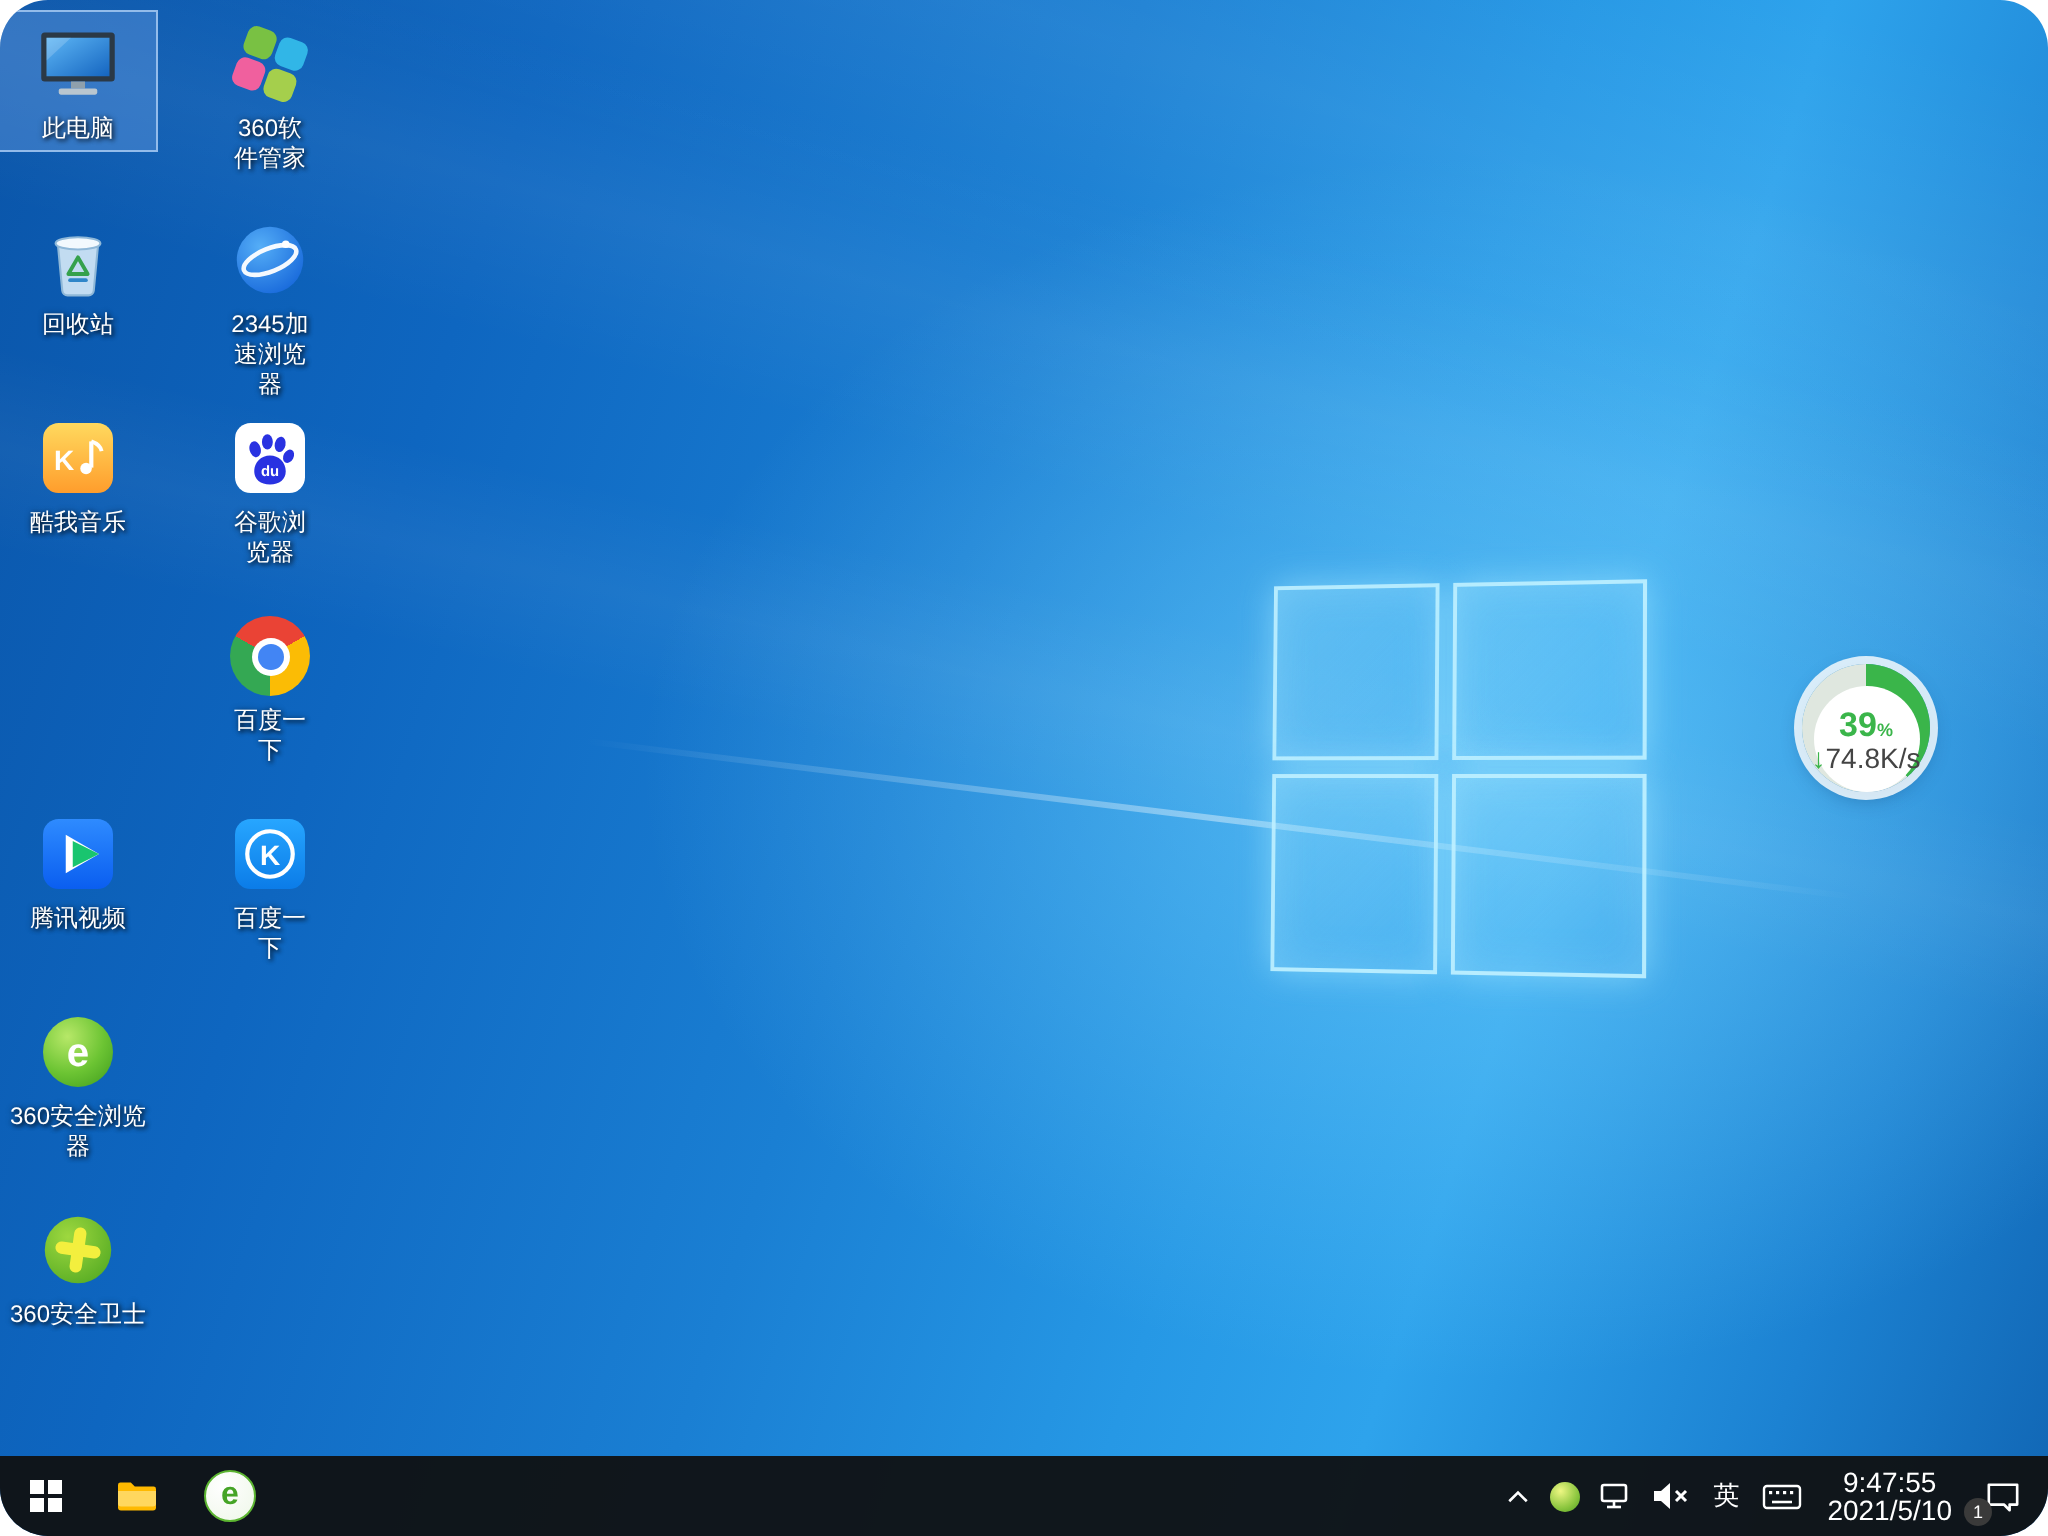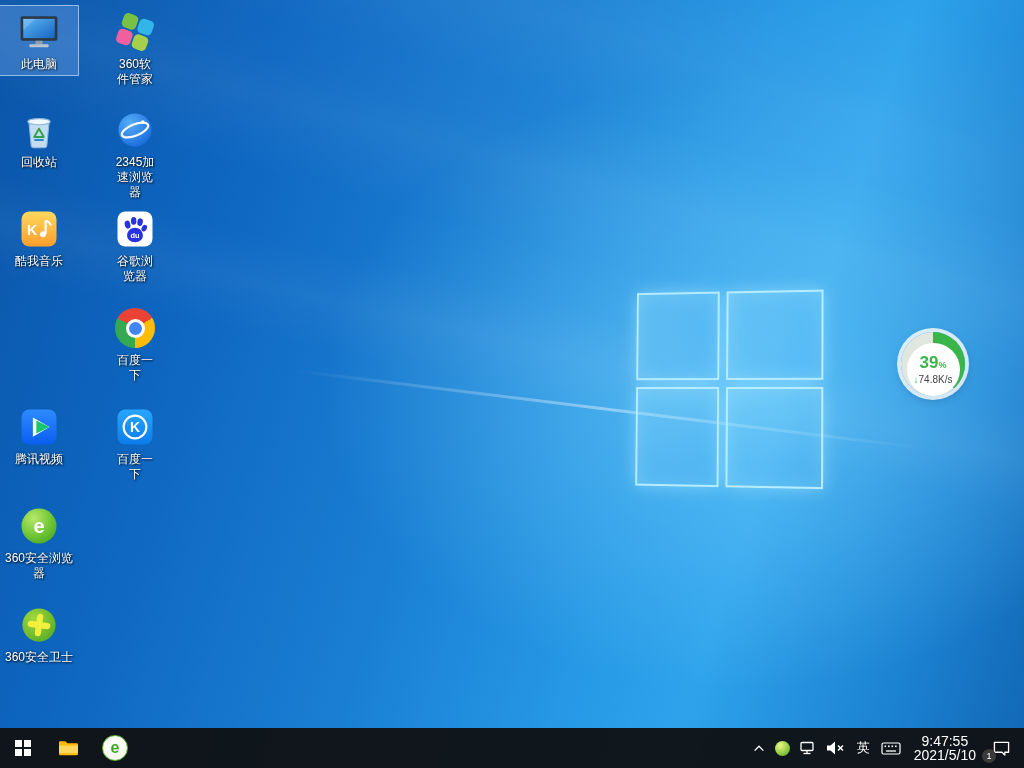--- a/index.html
+++ b/index.html
@@ -5,20 +5,21 @@
   * { margin:0; padding:0; box-sizing:border-box; }
   html,body { width:1024px; height:768px; overflow:hidden; }
   body { font-family:"Liberation Sans","DejaVu Sans",sans-serif; }
 
   
   .desktop{
     position:relative; width:1024px; height:768px; overflow:hidden;
     background:
       radial-gradient(640px 470px at 72% 50%, rgba(125,214,255,.55), rgba(125,214,255,0) 65%),
       linear-gradient(108deg,#0a55a9 0%,#0e66c0 22%,#1a7fd3 45%,#2698e5 62%,#2ea3ec 72%,#1c82d2 88%,#1166b4 100%);
+    border-radius: 24px;
   }
   .beam{position:absolute; pointer-events:none;}
   .beam1{left:-160px; top:-90px; width:1500px; height:240px; transform:rotate(17deg);
     background:linear-gradient(to bottom,rgba(255,255,255,0),rgba(255,255,255,.06) 50%,rgba(255,255,255,0));}
   .beam2{left:-200px; top:110px; width:1600px; height:150px; transform:rotate(15deg);
     background:linear-gradient(to bottom,rgba(255,255,255,0),rgba(255,255,255,.05) 50%,rgba(255,255,255,0));}
   .beam3{left:-120px; top:320px; width:1500px; height:100px; transform:rotate(13deg);
     background:linear-gradient(to bottom,rgba(255,255,255,0),rgba(255,255,255,.045) 50%,rgba(255,255,255,0));}
   .streak{position:absolute; left:290px; top:408px; width:640px; height:3px; transform:rotate(7deg);
     background:linear-gradient(to right,rgba(255,255,255,0),rgba(255,255,255,.4),rgba(255,255,255,0));}
@@ -59,21 +60,21 @@
   
   .dl-widget{position:absolute; left:901px; top:332px; width:64px; height:64px; border-radius:50%;
     box-shadow:0 0 0 4px rgba(255,255,255,.8), 0 3px 10px rgba(0,40,90,.35); cursor:pointer;}
   .dl-ring{width:64px;height:64px;border-radius:50%;
     background:conic-gradient(#3ab54a 0 140deg,#dfe7df 140deg 360deg);
     display:flex;align-items:flex-end;justify-content:center;}
   .dl-inner{width:53px;height:53px;border-radius:50%;background:#fff;
     display:flex;flex-direction:column;align-items:center;justify-content:center;}
   .dl-pct{color:#3ab54a;font-weight:bold;font-size:17px;line-height:17px;}
   .dl-pct .pct-sign{font-size:9px;font-weight:bold;}
-  .dl-speed{font-size:10px;color:#444;line-height:11px;}
+  .dl-speed{font-size:14px;color:#444;line-height:11px;}
   .dl-speed .arr{color:#3ab54a;font-weight:bold;}
 
   
   .taskbar{position:absolute; left:0; bottom:0; width:1024px; height:40px;
     background:rgba(16,18,20,.96); display:flex; align-items:center; z-index:5;}
   .tb-left{display:flex; height:100%;}
   .tb-btn{width:46px;height:40px;border:none;background:transparent;display:flex;
     align-items:center;justify-content:center;cursor:pointer;}
   .win-logo{display:grid;grid-template-columns:7px 7px;grid-template-rows:7px 7px;gap:1.5px;}
   .win-logo i{background:#fff;display:block;}

